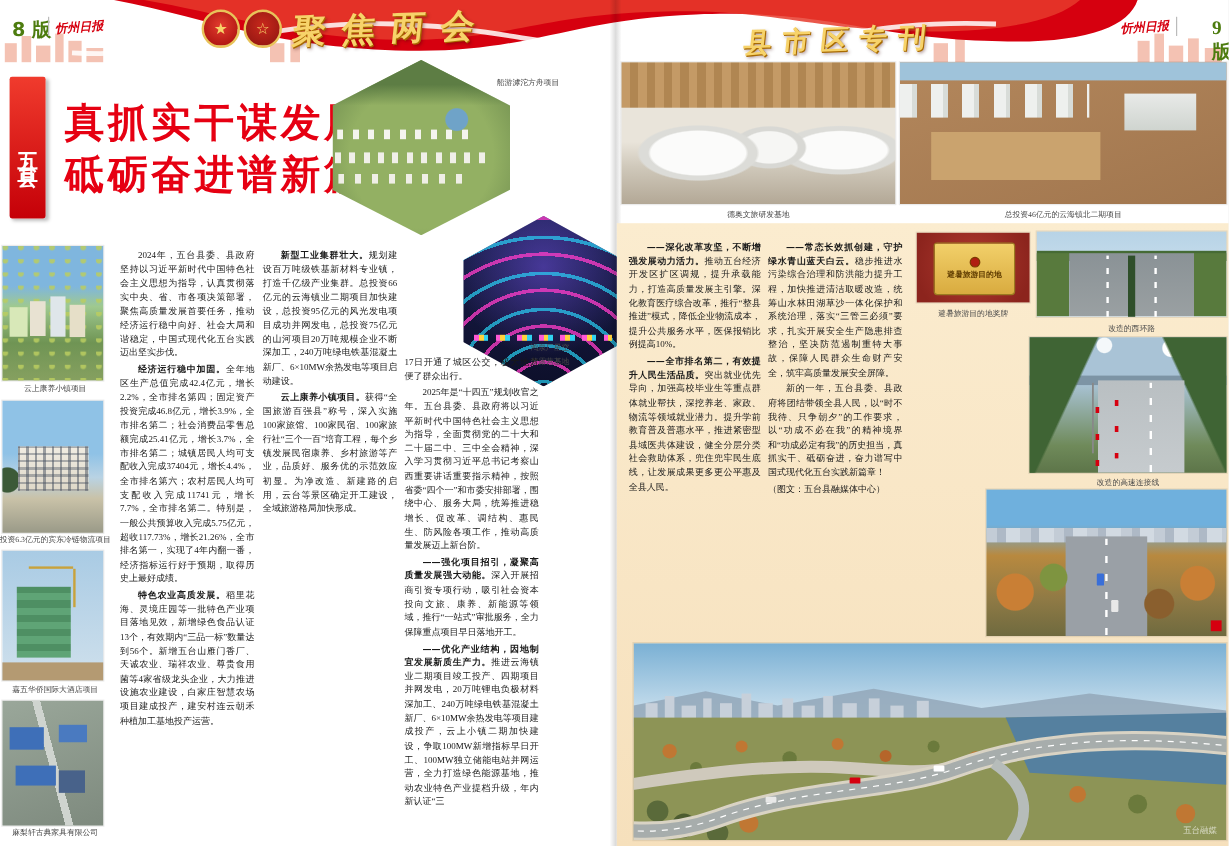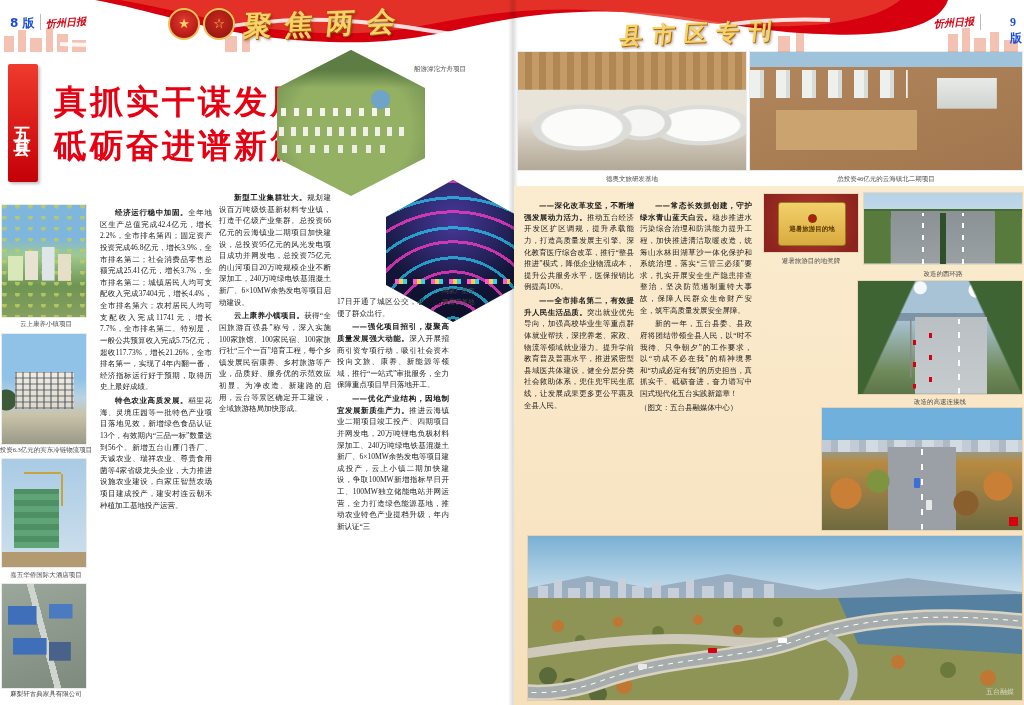--- a/index.html
+++ b/index.html
@@ -1,21 +1,21 @@
 <!DOCTYPE html>
 <html><head>
 <meta charset="utf-8">
 <style>
   html,body{margin:0;padding:0;background:#e9e9e9;}
   .page{position:relative;width:1024px;height:705px;background:#ffffff;overflow:hidden;
         font-family:"Liberation Serif",serif;}
   
   .banner{position:absolute;left:0;top:0;width:1024px;height:52px;}
   .ribbon{position:absolute;left:0;top:0;width:1024px;height:52px;}
-  .pageno{position:absolute;top:15px;font-size:12px;font-weight:700;color:#1d4ed8;
+  .pageno{position:absolute;top:15px;font-size:16px;font-weight:700;color:#4d7c0f;
           font-family:"DejaVu Sans",sans-serif;}
   .pn-left{left:10px;} .pn-right{left:1010px;font-family:Liberation Serif, serif;}
   .masthead{position:absolute;top:16px;font-size:10px;font-weight:700;font-style:italic;
             color:#d6000f;transform:rotate(-4deg);font-family:"DejaVu Serif",serif;}
   .mh-left{left:46px;} .mh-right{left:934px;}
   .hdr-div{position:absolute;top:14px;width:0;height:16px;border-left:1px solid #bbb;}
   .dv-left{left:40px;} .dv-right{left:980px;}
   .emblem{position:absolute;top:8px;width:28px;height:28px;border-radius:50%;
           display:flex;align-items:center;justify-content:center;font-size:13px;}
   .emb1{left:168px;background:radial-gradient(circle at 50% 40%,#e23c2e,#a30b0b);
@@ -80,21 +80,21 @@
       linear-gradient(#4a7ac0,#4a7ac0) 78% 22%/28% 14% no-repeat,
       linear-gradient(#3e6fb8,#3e6fb8) 22% 62%/40% 16% no-repeat,
       linear-gradient(#48628a,#48628a) 76% 68%/26% 18% no-repeat,
       linear-gradient(75deg,rgba(0,0,0,0) 47%,#cfd4cf 47% 53%,rgba(0,0,0,0) 53%),
       linear-gradient(160deg,#9aa79a,#7e8a7e);}
   .col{position:absolute;font-size:7.5px;line-height:1.55;text-align:justify;color:#191919;}
   .col p{margin:0 0 2px;text-indent:2em;}
   .col p.noind{text-indent:0;}
   .col b{font-family:"DejaVu Sans",sans-serif;}
   .c1{left:100px;top:207px;width:112px;height:496px;}
-  .c2{left:219px;top:192px;width:112px;height:496px;}
+  .c2{left:219px;top:207px;width:112px;height:496px;}
   .c3{left:337px;top:296px;width:112px;height:407px;}
   
   .gutter{position:absolute;left:508px;top:0;width:10px;height:705px;
       background:linear-gradient(90deg,rgba(0,0,0,0),rgba(0,0,0,.14),rgba(0,0,0,0));}
   
   .cream{position:absolute;left:514px;top:186px;width:510px;height:519px;
       background:linear-gradient(#fbeccf,#f6e0bc);}
   .rph{position:absolute;box-shadow:0 0 0 1px rgba(0,0,0,.08);}
   .tpA{left:518px;top:52px;width:228px;height:118px;background:
       radial-gradient(ellipse at 28% 64%,#fbfbfa 0 17%,#dcdcd8 18% 21%,rgba(0,0,0,0) 22%),
@@ -223,29 +223,31 @@
   <div class="sideph sp1"></div>
   <div class="cap cap-s1">云上康养小镇项目</div>
   <div class="sideph sp2"></div>
   <div class="cap cap-s2">投资6.3亿元的宾东冷链物流项目</div>
   <div class="sideph sp3"></div>
   <div class="cap cap-s3">嘉五华侨国际大酒店项目</div>
   <div class="sideph sp4"></div>
   <div class="cap cap-s4">麻梨轩古典家具有限公司</div>
 
   <div class="col c1">
+      <p>2024年，五台县委、县政府坚持以习近平新时代中国特色社会主义思想为指导，认真贯彻落实中央、省、市各项决策部署，聚焦高质量发展首要任务，推动经济运行稳中向好、社会大局和谐稳定，中国式现代化五台实践迈出坚实步伐。</p>
       <p><b>经济运行稳中加固。</b>全年地区生产总值完成42.4亿元，增长2.2%，全市排名第四；固定资产投资完成46.8亿元，增长3.9%，全市排名第二；社会消费品零售总额完成25.41亿元，增长3.7%，全市排名第二；城镇居民人均可支配收入完成37404元，增长4.4%，全市排名第六；农村居民人均可支配收入完成11741元，增长7.7%，全市排名第二。特别是，一般公共预算收入完成5.75亿元，超收117.73%，增长21.26%，全市排名第一，实现了4年内翻一番，经济指标运行好于预期，取得历史上最好成绩。</p>
       <p><b>特色农业高质发展。</b>稻里花海、灵境庄园等一批特色产业项目落地见效，新增绿色食品认证13个，有效期内“三品一标”数量达到56个。新增五台山雁门香厂、天诚农业、瑞祥农业、尊贵食用菌等4家省级龙头企业，大力推进设施农业建设，白家庄智慧农场项目建成投产，建安村连云朝禾种植加工基地投产运营。</p>
     </div>
   <div class="col c2">
       <p><b>新型工业集群壮大。</b>规划建设百万吨级铁基新材料专业镇，打造千亿级产业集群。总投资66亿元的云海镇业二期项目加快建设，总投资95亿元的风光发电项目成功并网发电，总投资75亿元的山河项目20万吨规模企业不断深加工，240万吨绿电铁基混凝土新厂、6×10MW余热发电等项目启动建设。</p>
       <p><b>云上康养小镇项目。</b>获得“全国旅游百强县”称号，深入实施100家旅馆、100家民宿、100家旅行社“三个一百”培育工程，每个乡镇发展民宿康养、乡村旅游等产业，品质好、服务优的示范效应初显。为净改造、新建路的启用，云台等景区确定开工建设，全域旅游格局加快形成。</p>
     </div>
   <div class="col c3">
       <p class="noind">17日开通了城区公交，极大地方便了群众出行。</p>
+      <p>2025年是“十四五”规划收官之年。五台县委、县政府将以习近平新时代中国特色社会主义思想为指导，全面贯彻党的二十大和二十届二中、三中全会精神，深入学习贯彻习近平总书记考察山西重要讲话重要指示精神，按照省委“四个一”和市委安排部署，围绕中心、服务大局，统筹推进稳增长、促改革、调结构、惠民生、防风险各项工作，推动高质量发展迈上新台阶。</p>
       <p><b>——强化项目招引，凝聚高质量发展强大动能。</b>深入开展招商引资专项行动，吸引社会资本投向文旅、康养、新能源等领域，推行“一站式”审批服务，全力保障重点项目早日落地开工。</p>
       <p><b>——优化产业结构，因地制宜发展新质生产力。</b>推进云海镇业二期项目竣工投产、四期项目并网发电，20万吨锂电负极材料深加工、240万吨绿电铁基混凝土新厂、6×10MW余热发电等项目建成投产，云上小镇二期加快建设，争取100MW新增指标早日开工、100MW独立储能电站并网运营，全力打造绿色能源基地，推动农业特色产业提档升级，年内新认证“三</p>
     </div>
 
   <div class="gutter"></div>
 
   <div class="cream"></div>
 
   <div class="rph tpA"></div>
   <div class="cap cap-tpA">德奥文旅研发基地</div>

